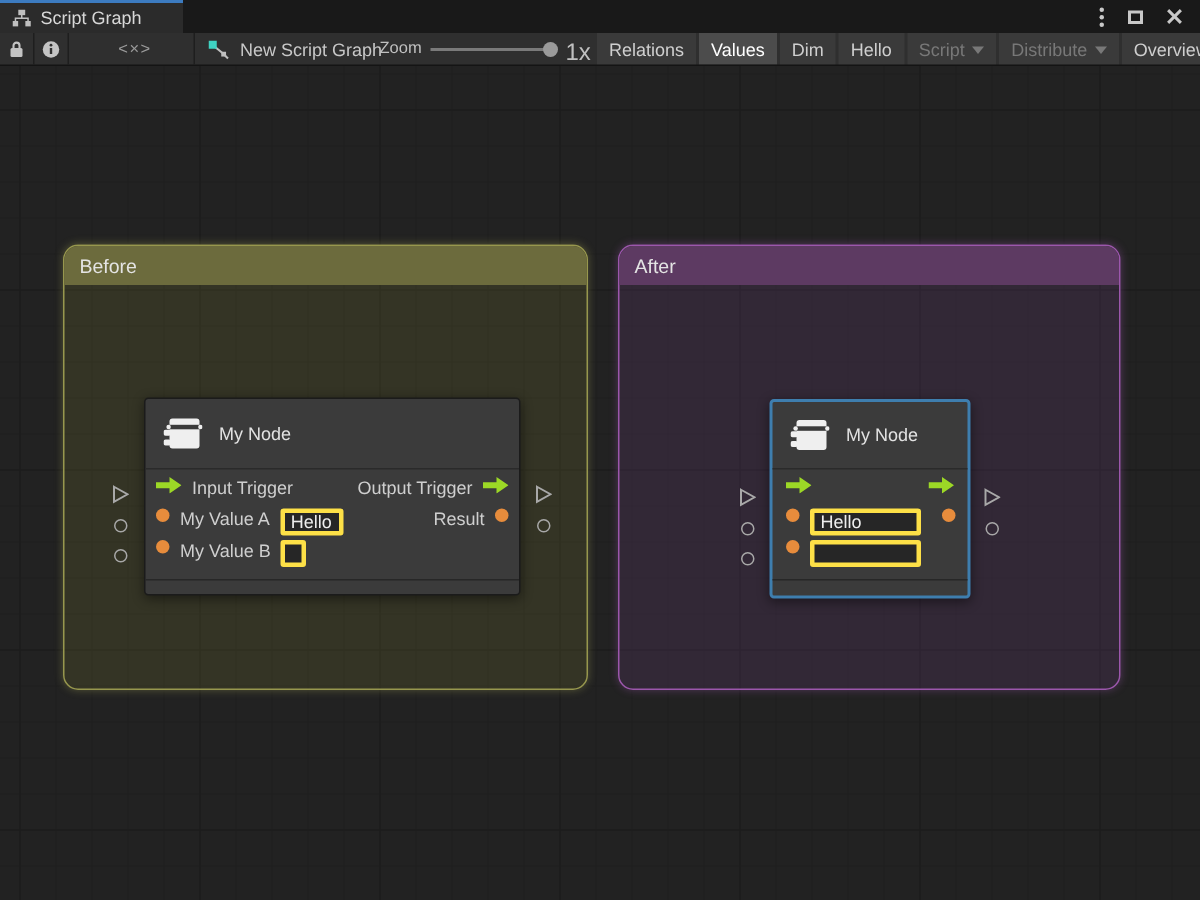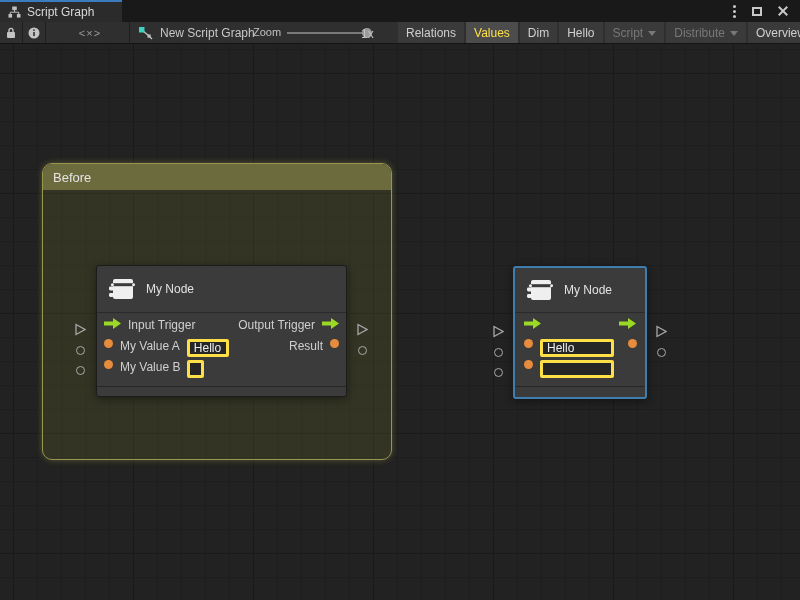--- a/index.html
+++ b/index.html
@@ -50,31 +50,31 @@
   .new-graph {
     position:absolute; left:133px; top:0; height:22px;
     display:flex; align-items:center; gap:7px; padding-left:6px;
   }
   .zoom-label { position:absolute; left:253px; top:4px; font-size:11px; color:#C0C0C0; }
   .slider { position:absolute; left:287px; top:10px; width:82px; height:2px; background:#7A7A7A; }
   .slider-handle {
     position:absolute; right:-3px; top:-4px; width:10px; height:10px;
     border-radius:50%; background:#9A9A9A;
   }
-  .zoom-value { position:absolute; left:361px; top:5px; font-size:12px; color:#C0C0C0; }
+  .zoom-value { position:absolute; left:377px; top:5px; font-size:16px; color:#C0C0C0; }
   .btn-row {
     position:absolute; left:396px; top:0; bottom:0; right:0;
     display:flex; align-items:stretch; overflow:hidden;
   }
   .tb-btn {
     display:flex; align-items:center; gap:5px; padding:0 8px;
     background:#3A3A3A; color:#CFCFCF; margin-left:2px; white-space:nowrap;
     cursor:default;
   }
-  .tb-btn.active { background:#4C4C4C; color:#fde047;text-align:right; }
+  .tb-btn.active { background:#4C4C4C; color:#ffffff;text-align:right; }
   .tb-btn.disabled { color:#787878; }
   .dd-arrow { width:0; height:0; border-left:4px solid transparent;
     border-right:4px solid transparent; border-top:5px solid #787878; margin-top:1px; }
 
   
   .canvas {
     position:absolute; top:44px; left:0; right:0; bottom:0;
     background-color:#222222;
     background-image:
       linear-gradient(#1A1A1A 1px, transparent 1px),
@@ -232,20 +232,25 @@
   </div>
 
   <div class="canvas">
 
     <div class="group before">
       <div class="group-header">
         <span>Before</span>
       </div>
     </div>
 
+    <div class="group after">
+      <div class="group-header">
+        <span>After</span>
+      </div>
+    </div>
 
     <div class="node before-node">
       <div class="node-header">
         <svg width="26" height="24" viewBox="0 0 26 24">
           <rect x="4" y="2" width="20" height="20" rx="2" fill="#EFEFEF"></rect>
           <rect x="4" y="6.2" width="20" height="3" fill="#3B3B3B"></rect>
           <rect x="0" y="9.5" width="5" height="4" rx="1.4" fill="#EFEFEF"></rect>
           <rect x="0" y="16" width="5" height="4" rx="1.4" fill="#EFEFEF"></rect>
           <circle cx="3.4" cy="7.7" r="1.5" fill="#EFEFEF"></circle>
           <circle cx="24.6" cy="7.7" r="1.5" fill="#EFEFEF"></circle>

